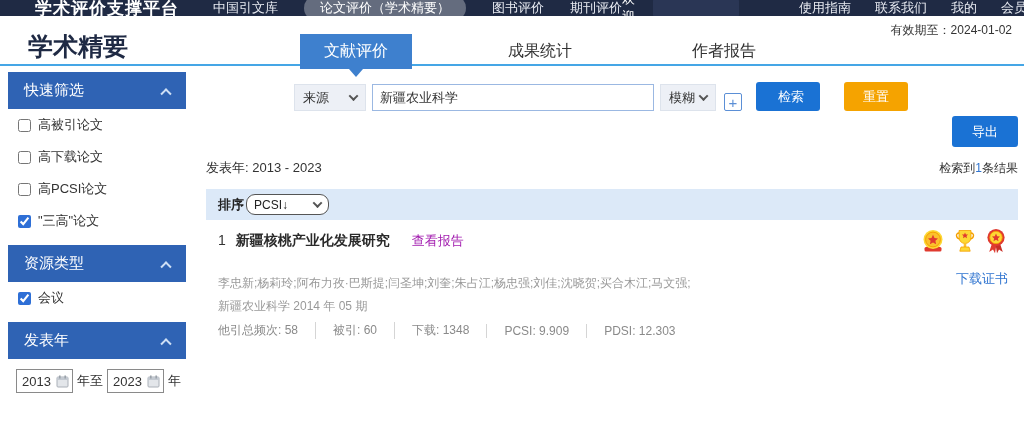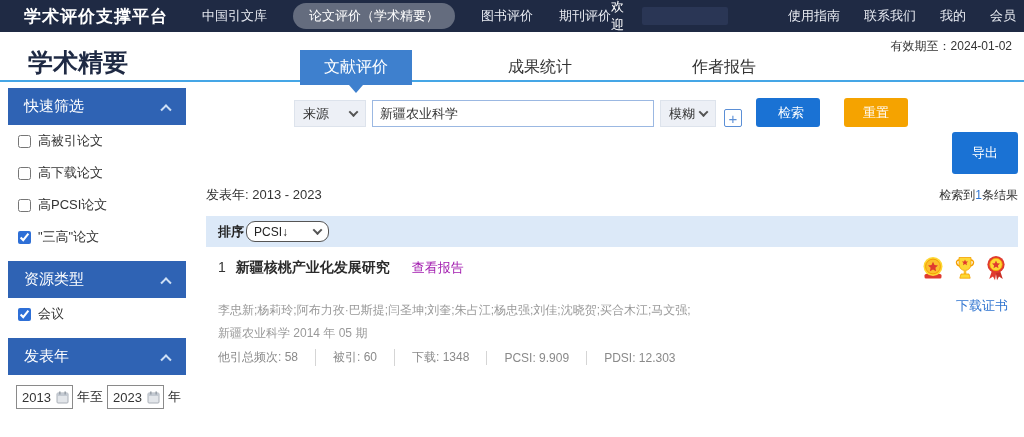--- a/index.html
+++ b/index.html
@@ -1,21 +1,21 @@
 <!DOCTYPE html>
 <html><head>
 <meta charset="utf-8">
 <style>
   * { box-sizing: border-box; }
   html,body { margin:0; padding:0; }
   body { font-family:"Liberation Sans","DejaVu Sans",sans-serif; }
   .page { width:1024px; height:437px; overflow:hidden; background:#fff; position:relative; }
 
   
-  .navbar { height:32px; background:#1f2a44; display:flex; align-items:center; color:#fff; padding:0 24px; }
+  .navbar { height:16px; background:#1f2a44; display:flex; align-items:center; color:#fff; padding:0 35px; }
   .brand { font-size:17px; font-weight:bold; letter-spacing:1px; margin-right:34px; white-space:nowrap; }
   .nav-items { display:flex; align-items:center; gap:26px; font-size:13px; }
   .nav-item { color:#e8ebf2; cursor:pointer; white-space:nowrap; text-decoration:none; }
   .nav-item.pill { background:#646c7e; border-radius:13px; padding:4px 16px; color:#fff; }
   .nav-right { margin-left:auto; display:flex; align-items:center; gap:24px; font-size:13px; }
   .welcome-wrap { display:flex; align-items:center; gap:8px; margin-right:36px; }
   .redaction { width:96px; height:18px; background:#2a3655; border-radius:2px; }
   .nav-link { color:#e8ebf2; cursor:pointer; text-decoration:none; white-space:nowrap; }
 
   
@@ -55,21 +55,21 @@
   .chev-down { width:7px; height:7px; border-right:2px solid #555; border-bottom:2px solid #555;
       transform:rotate(45deg) translate(-1px,-1px); }
   .search-input { width:282px; height:27px; border:1px solid #9bb8e2; font-size:13px; padding:0 7px; color:#333;
       font-family:inherit; outline:none; }
   .plus-btn { width:18px; height:18px; border:1px solid #5b8fd6; color:#5b8fd6; background:#fff; display:flex;
       align-items:center; justify-content:center; font-size:15px; line-height:1; margin-left:8px; cursor:pointer; border-radius:2px; }
   .btn { height:29px; border:none; color:#fff; font-size:13px; border-radius:3px; cursor:pointer; font-family:inherit; }
   .btn-search { background:#1a72d4; width:64px; margin-left:14px;padding-left:12px; }
   .btn-reset { background:#f5a300; width:64px; margin-left:24px; }
   .export-row { display:flex; justify-content:flex-end; margin-top:5px; }
-  .btn-export { background:#1a72d4; width:66px; height:42px; }
+  .btn-export { background:#1a72d4; width:66px; height:31px; }
 
   .info-row { display:flex; justify-content:space-between; align-items:center; margin-top:12px; font-size:13px; color:#333; }
   .result-count { font-size:12px; color:#333; }
   .count-num { color:#2f74d0; }
 
   .sort-bar { margin-top:12px; background:#dce9f8; height:31px; display:flex; align-items:center; padding:0 12px; font-size:13px; color:#222; }
   .sort-label { font-weight:bold; }
   .sort-select { background:#fff; border:1px solid #555; border-radius:9px; height:21px; display:inline-flex;
       align-items:center; padding:0 7px; gap:26px; font-size:12px; margin-left:2px; cursor:pointer; }
 

